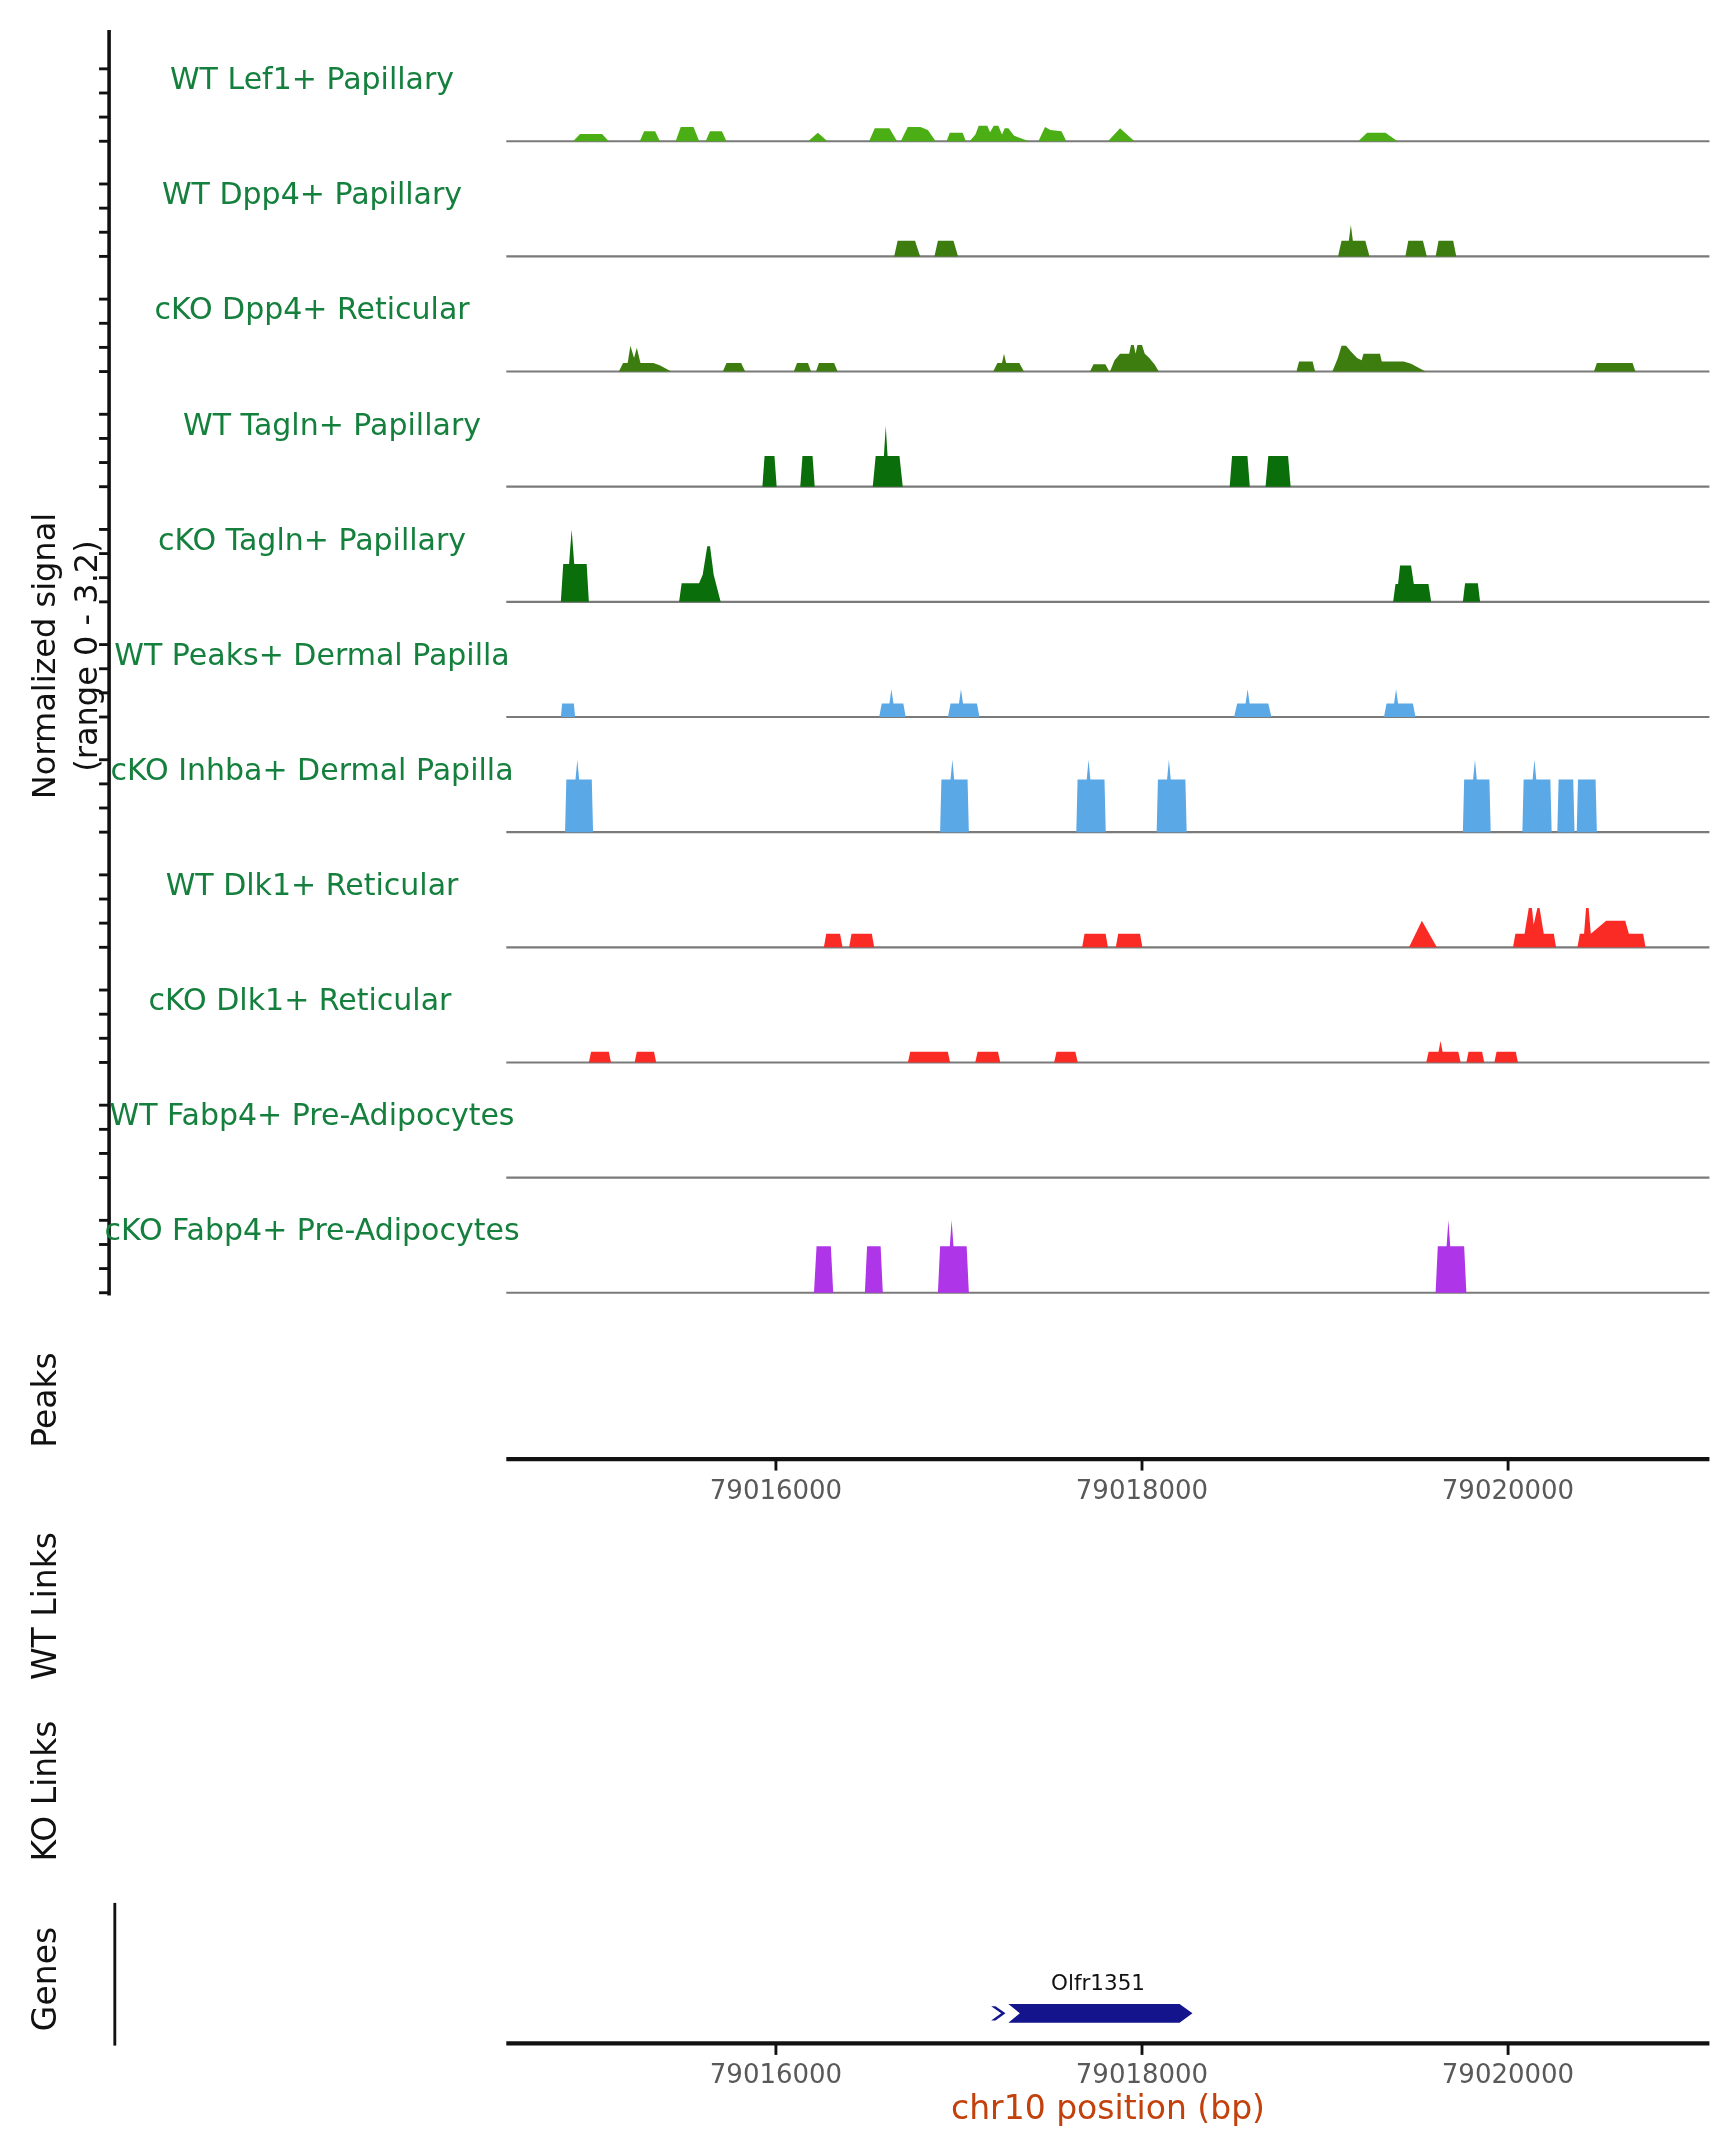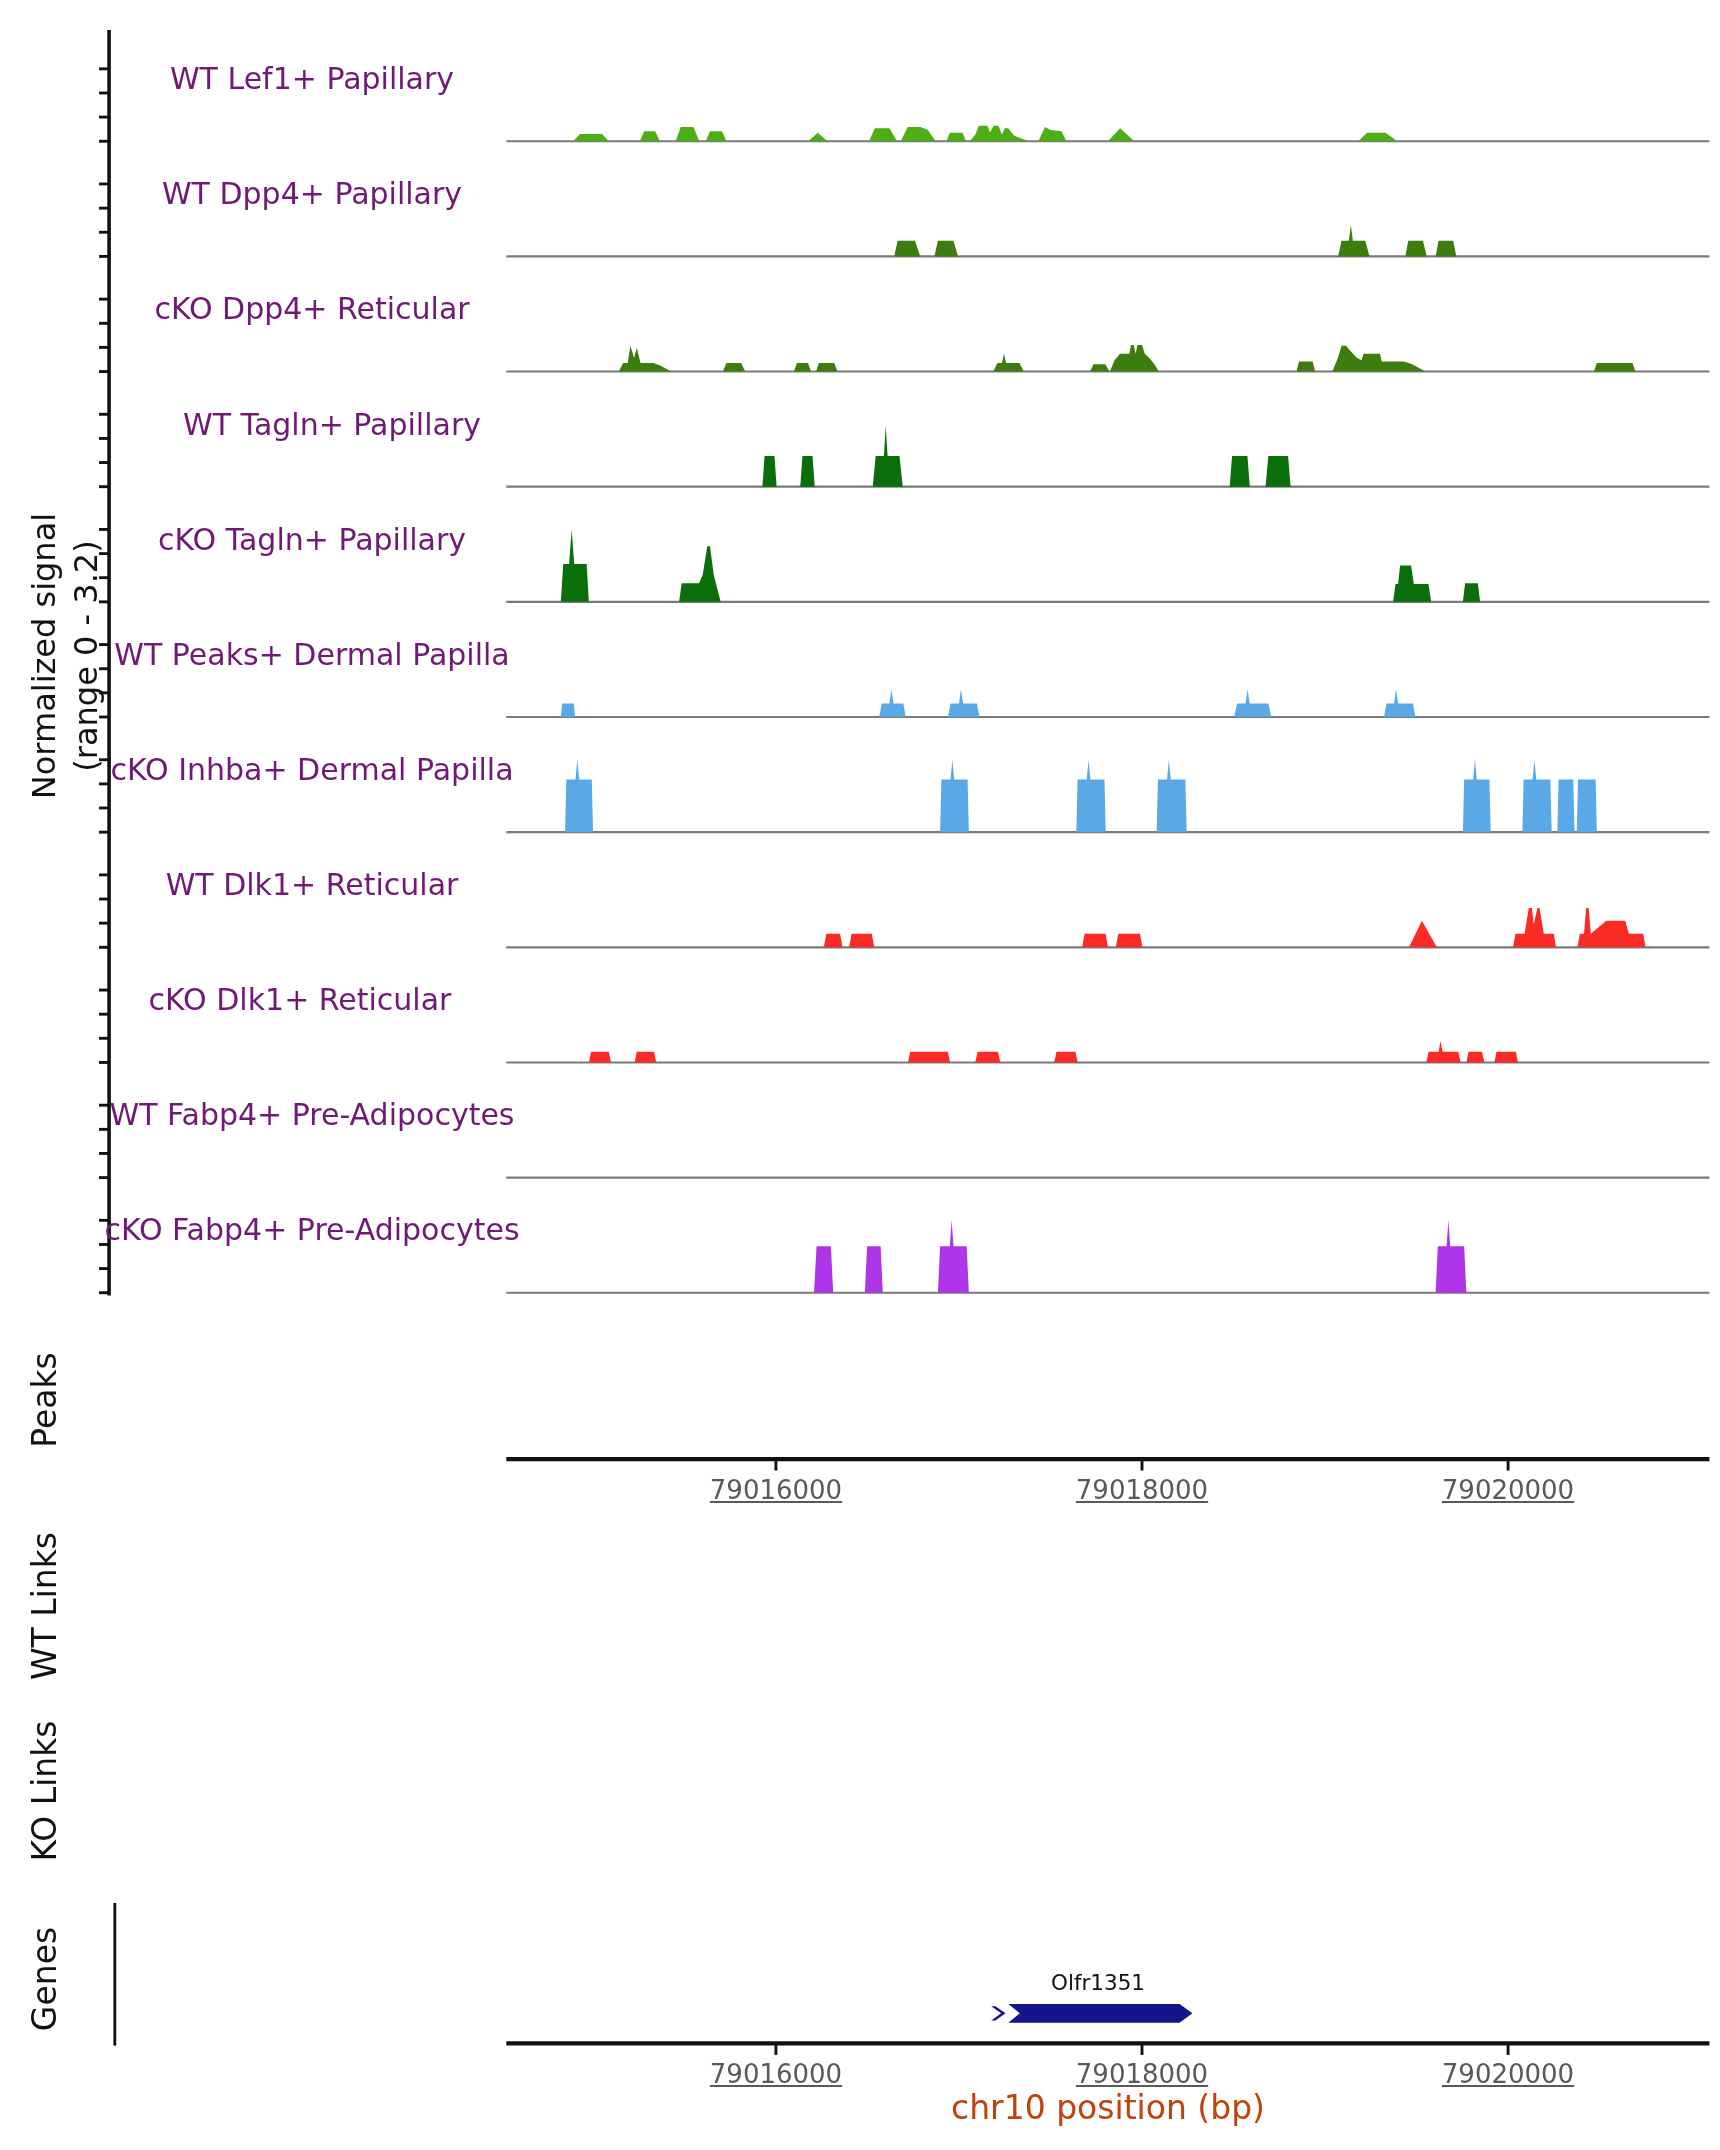--- a/index.html
+++ b/index.html
@@ -1,22 +1,22 @@
 <!DOCTYPE html>
 <html style="font-size:11.5px"><head>
 <meta charset="utf-8">
 <style>
   html,body{margin:0;padding:0;background:#ffffff;}
   #figure{position:relative;width:1721px;height:2151px;background:#ffffff;overflow:hidden;
           font-family:"DejaVu Sans","Liberation Sans",sans-serif;}
-  .track-label{position:absolute;transform:translate(-50%,-50%);font-size:30px;color:#701a75;white-space:nowrap;}
+  .track-label{position:absolute;transform:translate(-50%,-50%);font-size:30px;color:#15803d;white-space:nowrap;}
   .section-label{position:absolute;transform:translate(-50%,-50%) rotate(-90deg);font-size:33px;color:#111;white-space:nowrap;}
   .yaxis-label{position:absolute;transform:translate(-50%,-50%) rotate(-90deg);font-size:32px;color:#111;
                text-align:center;line-height:1.3;white-space:nowrap;}
-  .tick-label{position:absolute;transform:translateX(-50%);font-size:26px;color:#595959;white-space:nowrap;text-decoration:underline;}
+  .tick-label{position:absolute;transform:translateX(-50%);font-size:26px;color:#595959;white-space:nowrap;}
   .xaxis-title{position:absolute;transform:translateX(-50%);font-size:33px;color:#c2410c;white-space:nowrap;}
   .gene-label{position:absolute;transform:translateX(-50%);font-size:21.5px;color:#111;white-space:nowrap;}
   svg{position:absolute;left:0;top:0;}
 </style>
 </head>
 <body>
 
 <div id="figure">
 
   <svg id="plot-svg" width="1721" height="2151" viewBox="0 0 2400 3000">

